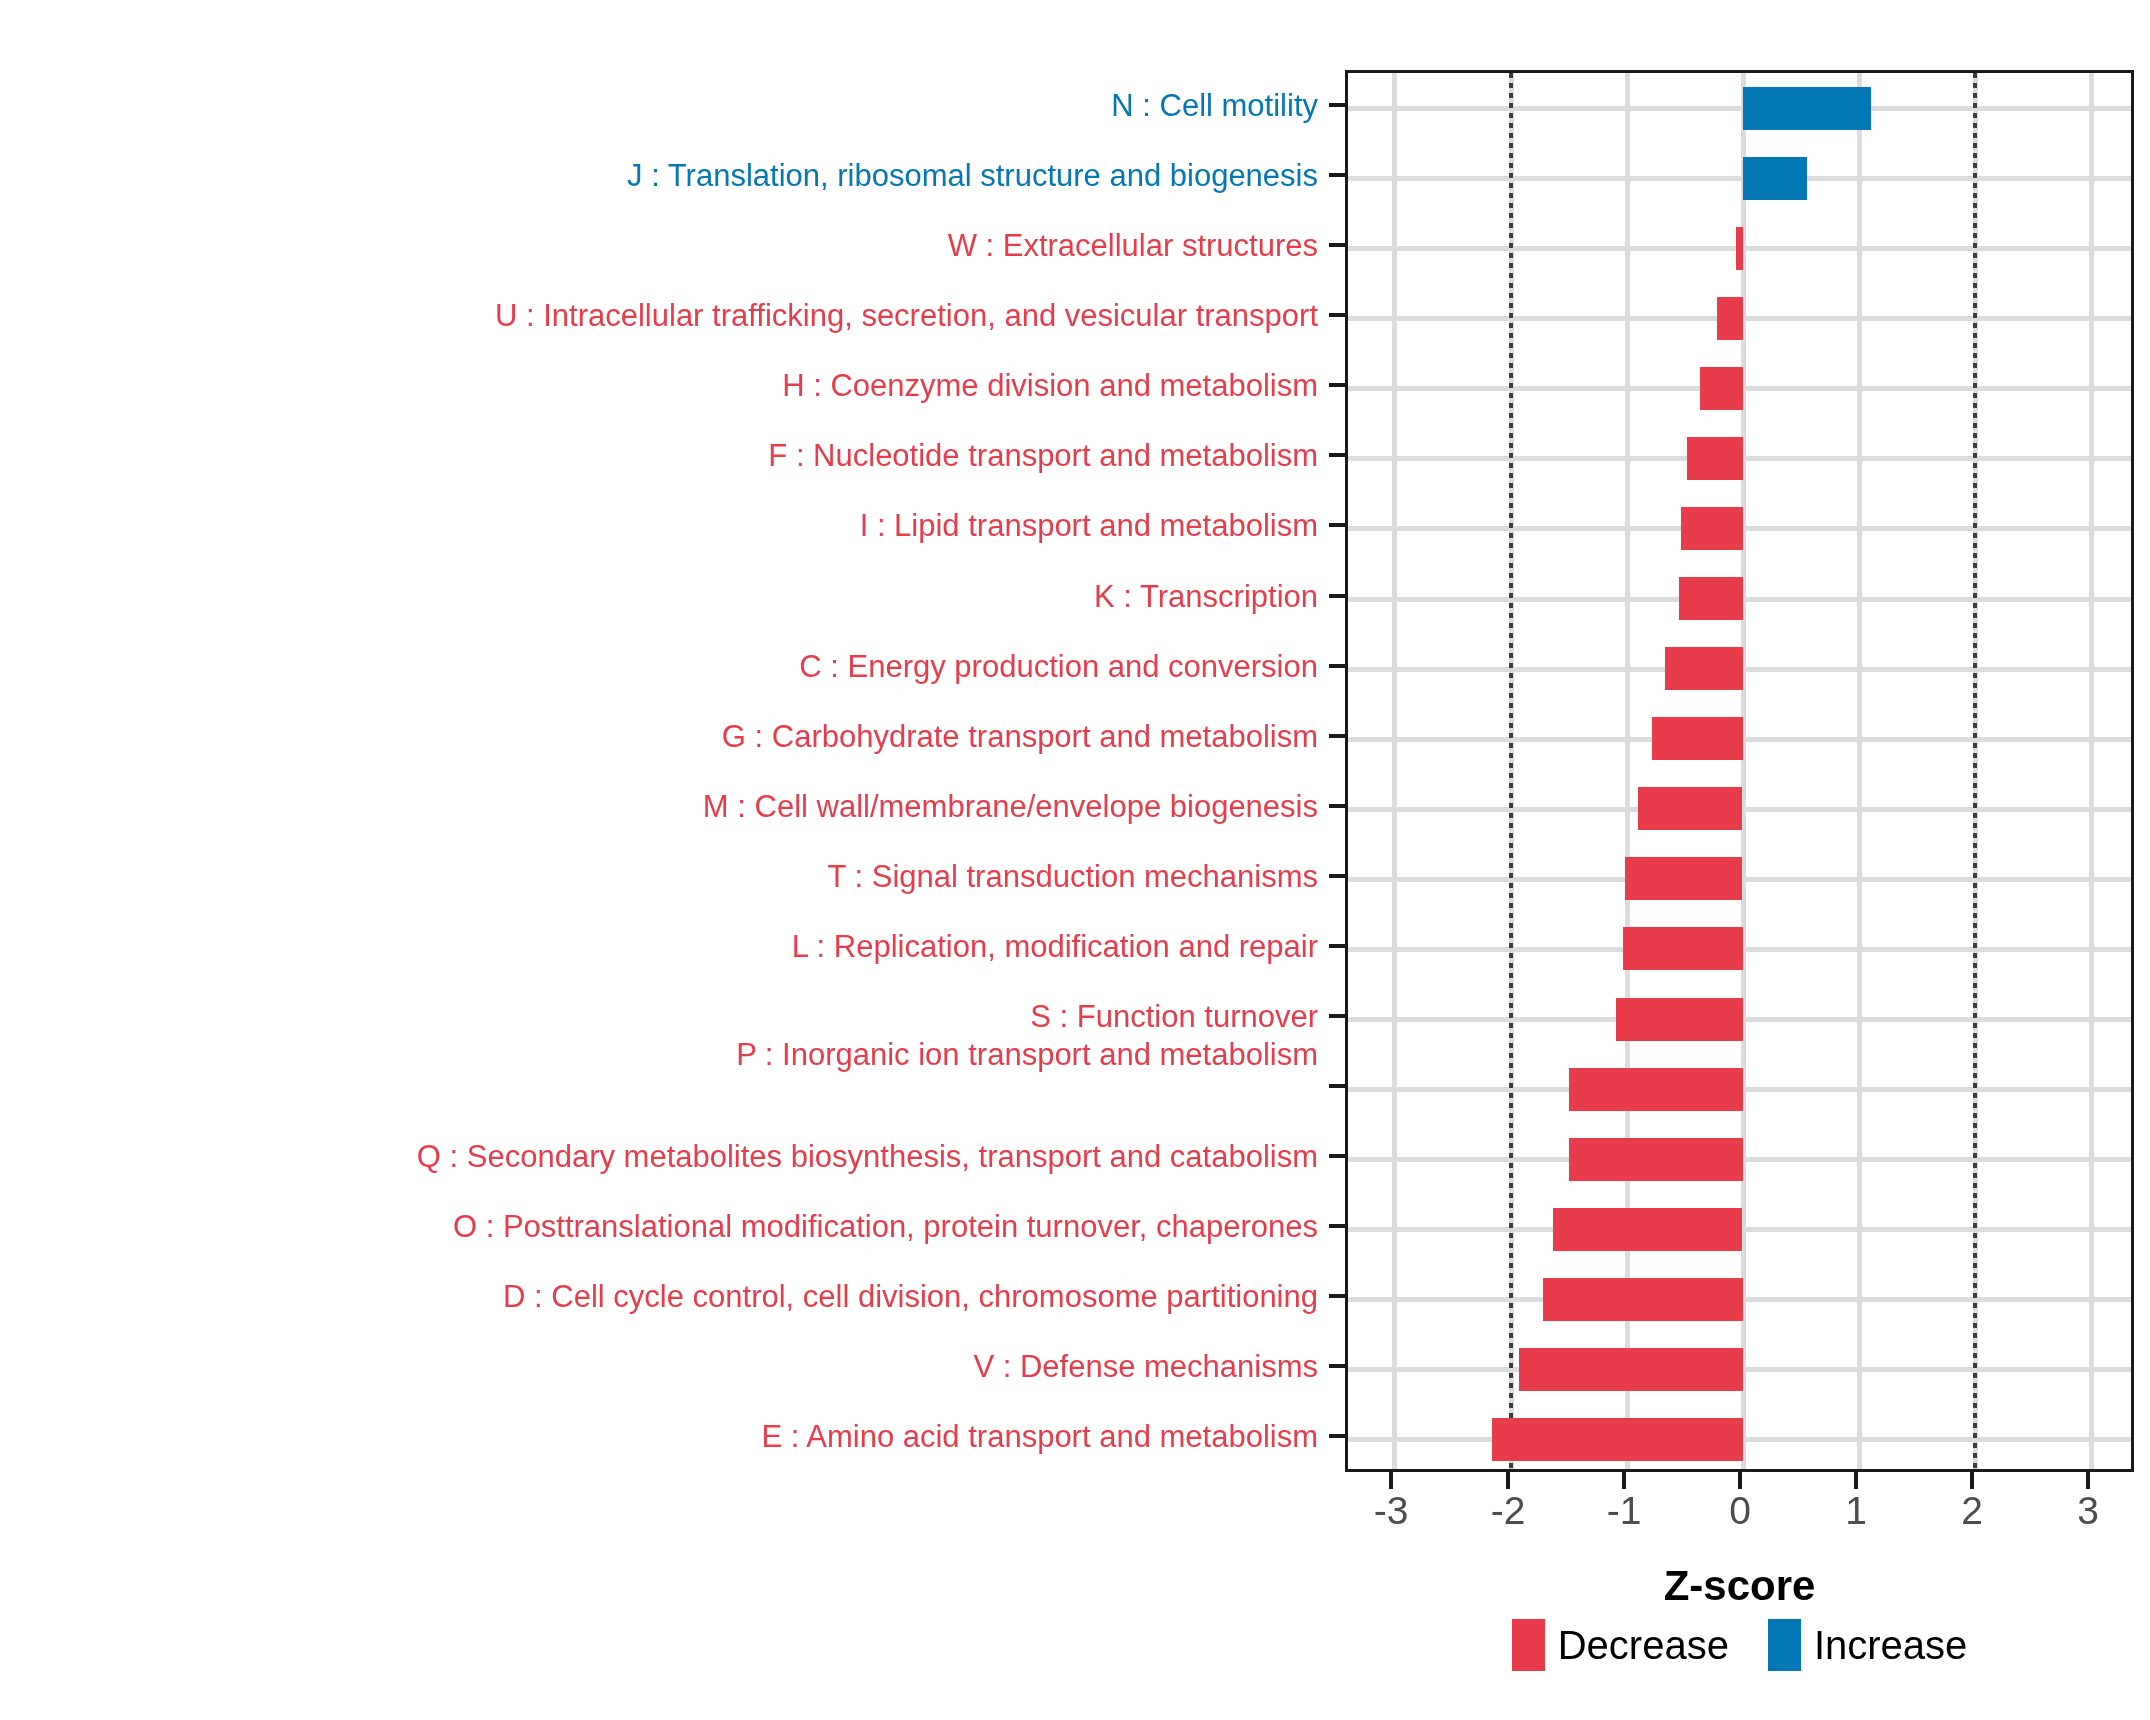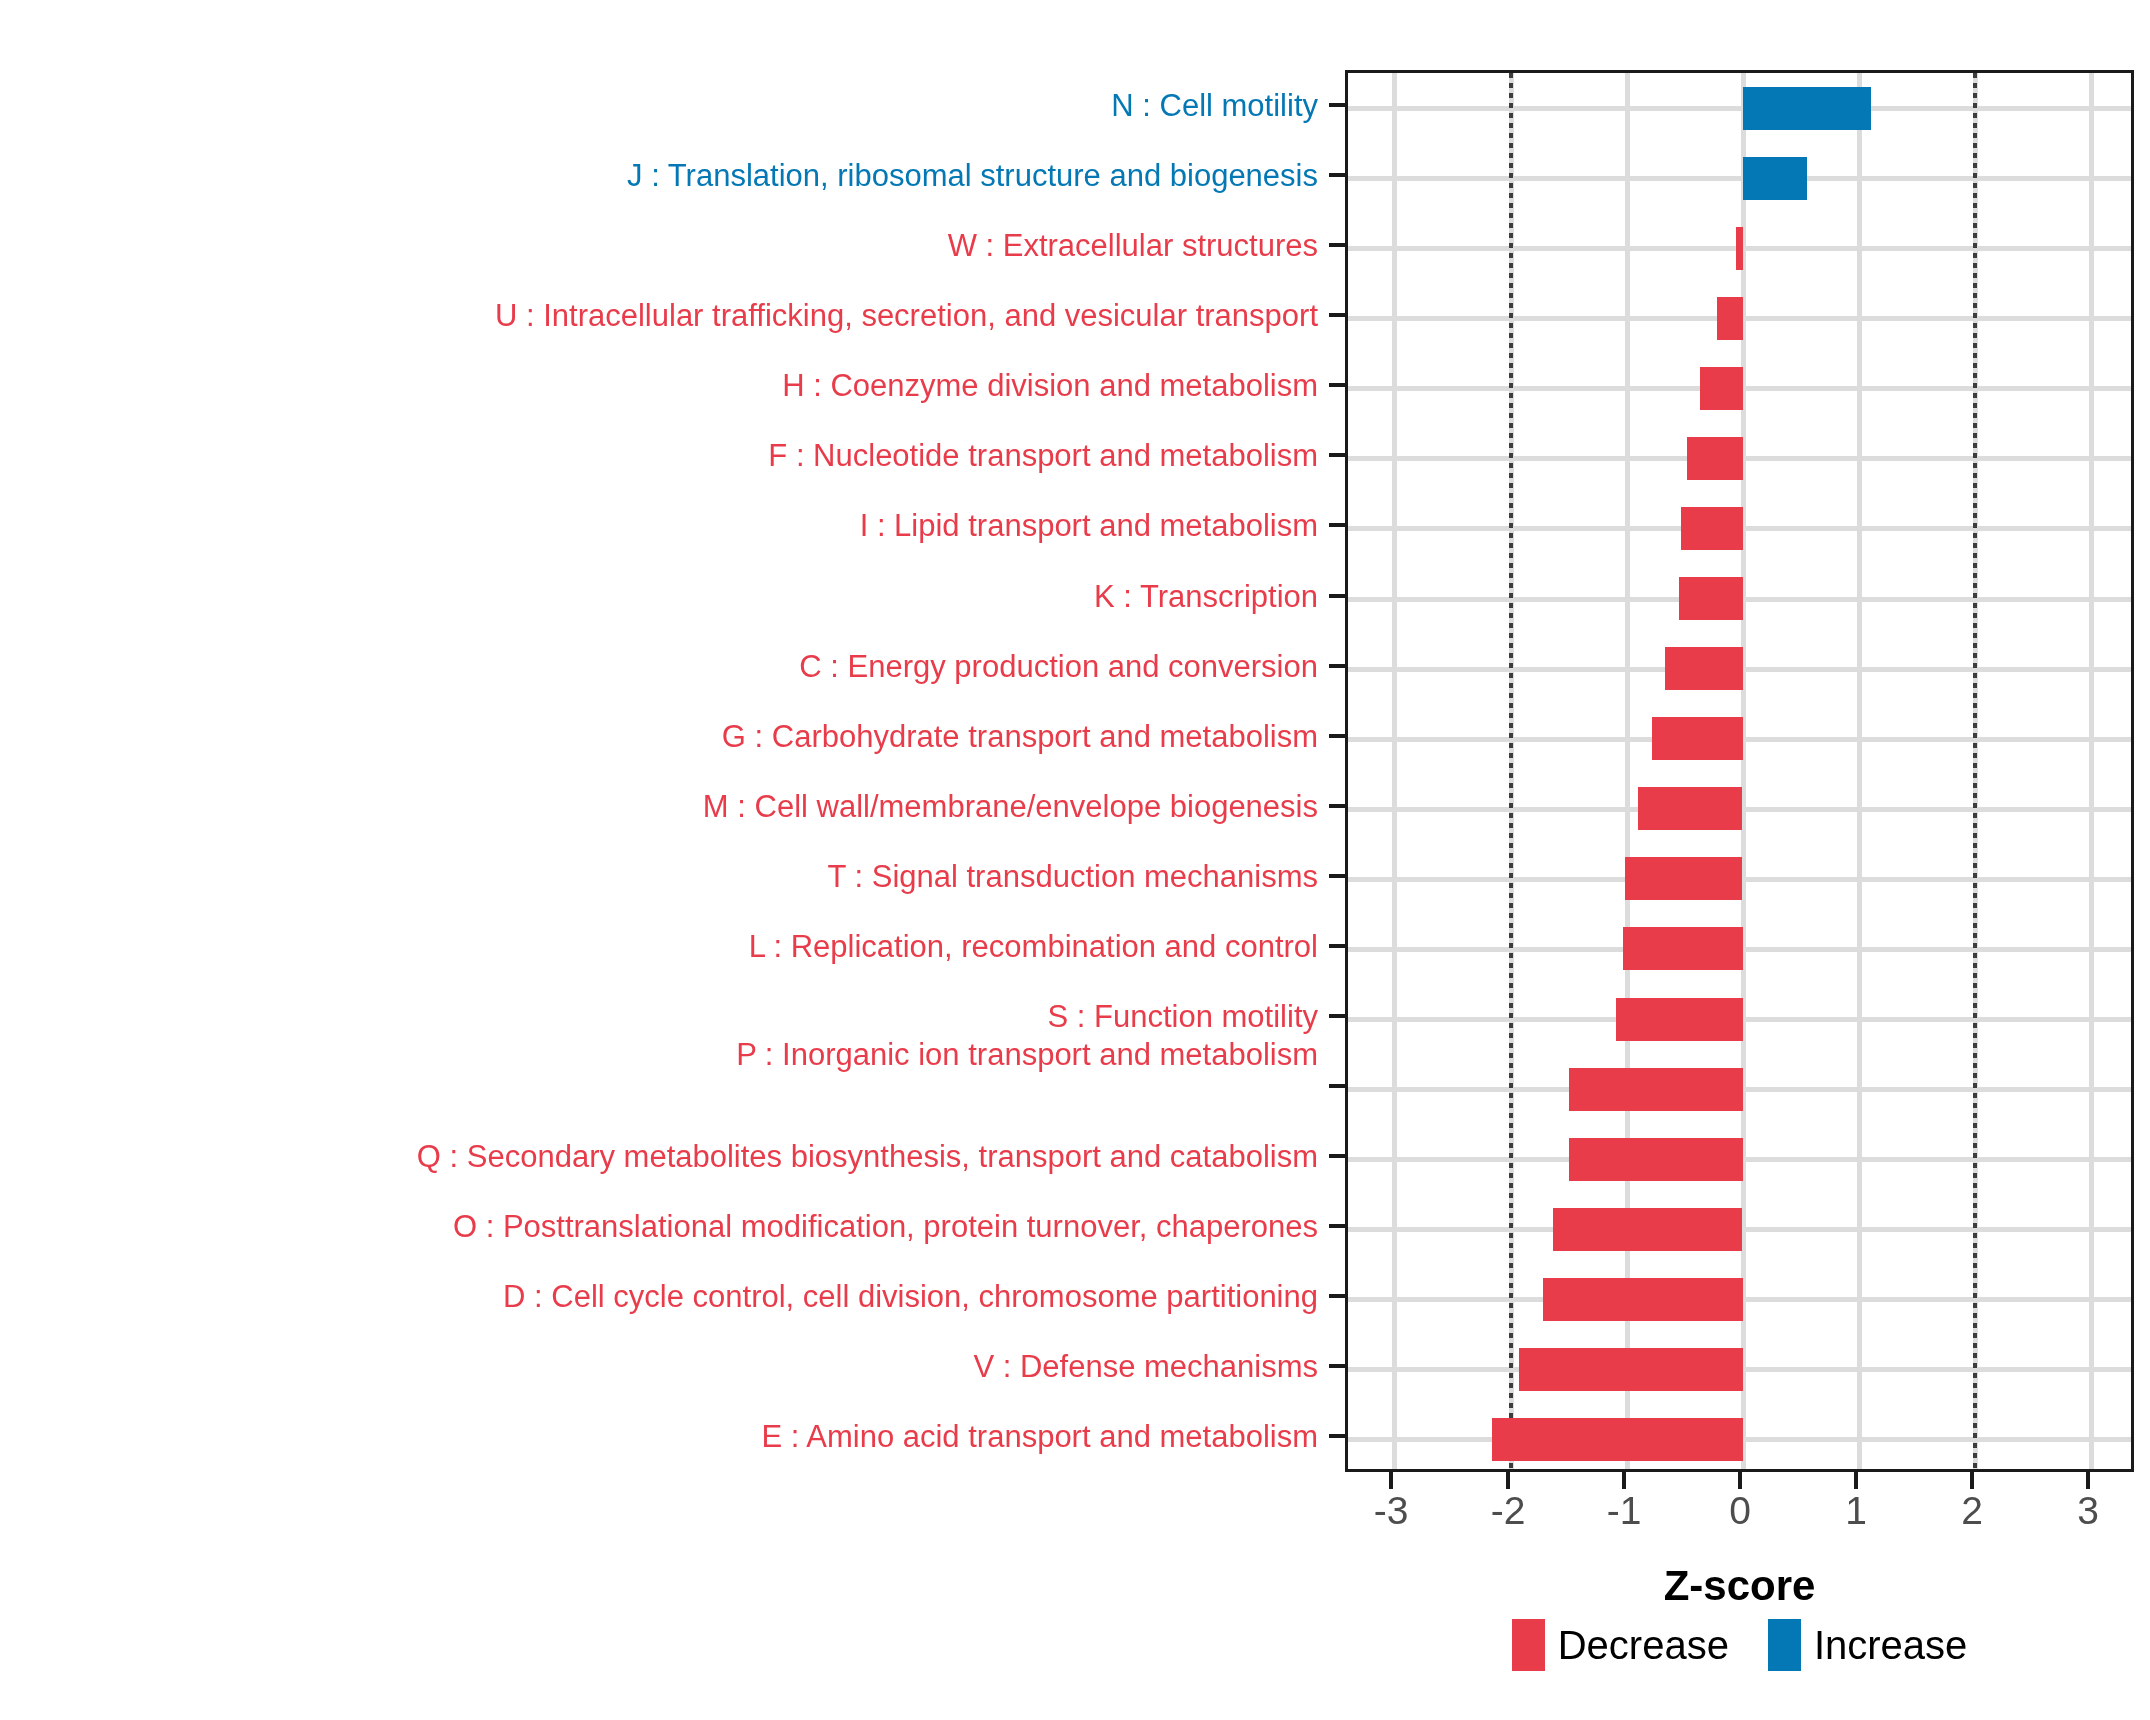--- a/index.html
+++ b/index.html
@@ -126,22 +126,22 @@
       <div class="ylab dec" style="top: 175px;">W : Extracellular structures</div>
       <div class="ylab dec" style="top: 245px;">U : Intracellular trafficking, secretion, and vesicular transport</div>
       <div class="ylab dec" style="top: 315px;">H : Coenzyme division and metabolism</div>
       <div class="ylab dec" style="top: 385px;">F : Nucleotide transport and metabolism</div>
       <div class="ylab dec" style="top: 455px;">I : Lipid transport and metabolism</div>
       <div class="ylab dec" style="top: 526px;">K : Transcription</div>
       <div class="ylab dec" style="top: 596px;">C : Energy production and conversion</div>
       <div class="ylab dec" style="top: 666px;">G : Carbohydrate transport and metabolism</div>
       <div class="ylab dec" style="top: 736px;">M : Cell wall/membrane/envelope biogenesis</div>
       <div class="ylab dec" style="top: 806px;">T : Signal transduction mechanisms</div>
-      <div class="ylab dec" style="top: 876px;">L : Replication, recombination and control</div>
-      <div class="ylab dec" style="top: 946px;">S : Function motility</div>
+      <div class="ylab dec" style="top: 876px;">L : Replication, modification and repair</div>
+      <div class="ylab dec" style="top: 946px;">S : Function turnover</div>
       <div class="ylab dec" style="top: 984px;">P : Inorganic ion transport and metabolism</div>
       <div class="ylab dec" style="top: 1086px;">Q : Secondary metabolites biosynthesis, transport and catabolism</div>
       <div class="ylab dec" style="top: 1156px;">O : Posttranslational modification, protein turnover, chaperones</div>
       <div class="ylab dec" style="top: 1226px;">D : Cell cycle control, cell division, chromosome partitioning</div>
       <div class="ylab dec" style="top: 1296px;">V : Defense mechanisms</div>
       <div class="ylab dec" style="top: 1366px;">E : Amino acid transport and metabolism</div>
     </div>
 
   <div id="yticks">
       <div class="ytick" style="top: 35px;"></div>

